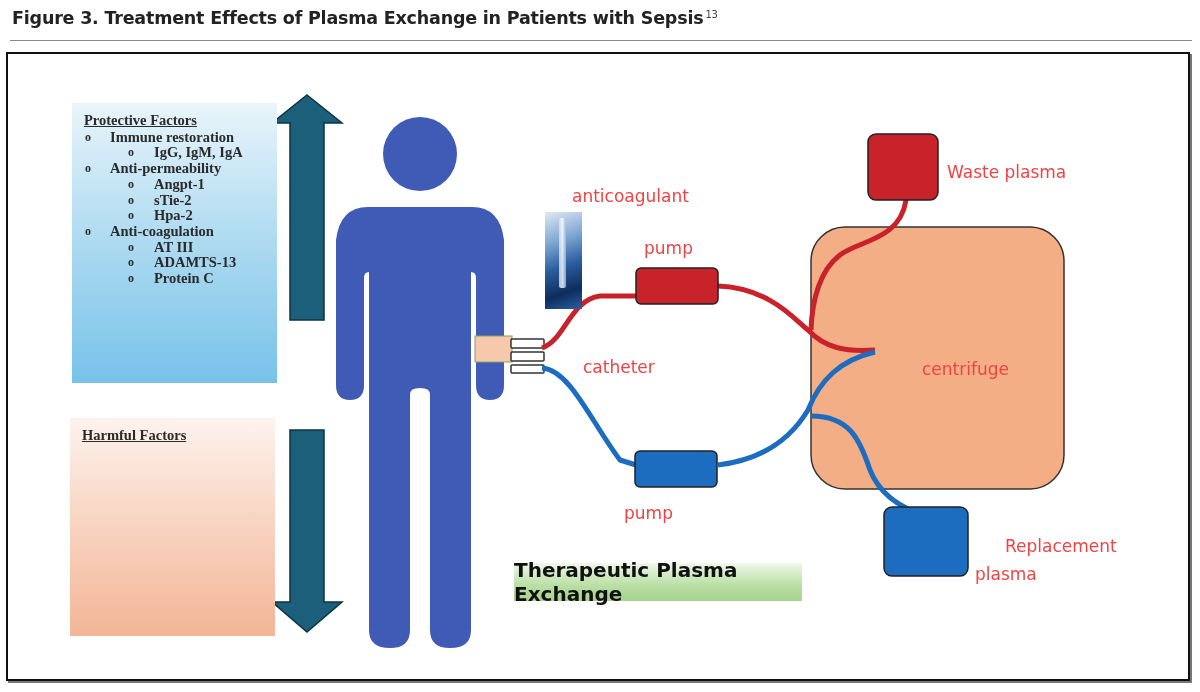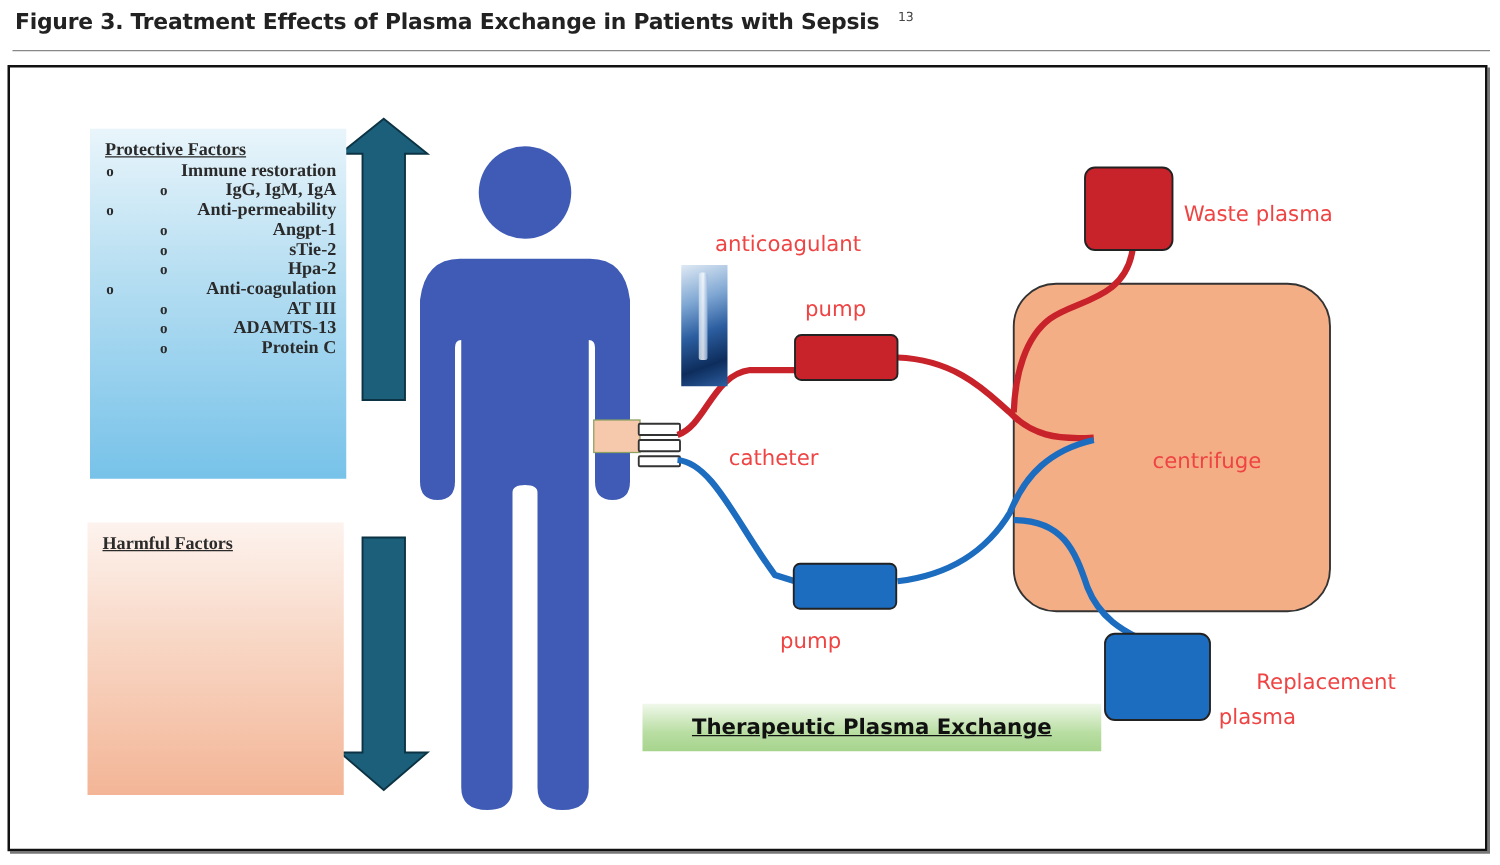--- a/index.html
+++ b/index.html
@@ -1,33 +1,33 @@
 <!DOCTYPE html>
 <html><head>
   <meta charset="utf-8">
   <style>
     html, body { margin: 0; padding: 0; background: #ffffff; }
     body { width: 1200px; height: 692px; position: relative; overflow: hidden; font-family: "Liberation Sans", sans-serif; }
     .title { position: absolute; left: 12px; top: 8px; font-family: "DejaVu Sans", sans-serif; font-weight: bold; font-size: 17.5px; color: #222; letter-spacing: -0.2px; }
-    .title sup { font-size: 10px; font-weight: normal; color: #444; vertical-align: 6px; margin-left: 15px; }
+    .title sup { font-size: 10px; font-weight: normal; color: #444; vertical-align: 6px; margin-left: 2px; }
     .title-rule { position: absolute; left: 10px; top: 40px; width: 1182px; height: 1px; background: #888; }
     .frame { position: absolute; left: 6px; top: 52px; width: 1184px; height: 629px; border: 2px solid #111; box-shadow: 2px 2px 0 #777; box-sizing: border-box; background: #fff; }
     .box { position: absolute; font-family: "Liberation Serif", serif; font-weight: bold; color: #2a2a2a; font-size: 14.5px; line-height: 15.7px; box-sizing: border-box; padding: 10px 8px 6px 12px; }
     .box.protective { left: 72px; top: 103px; width: 205px; height: 280px; background: linear-gradient(to bottom, #e9f5fb 0%, #b8dff2 40%, #77c2e9 100%); }
     .box.harmful { left: 70px; top: 418px; width: 205px; height: 218px; background: linear-gradient(to bottom, #fdf3ee 0%, #f8d6c4 45%, #f3b596 100%); }
     .box .heading { text-decoration: underline; display: block; margin-bottom: 1px; }
-    .box ul { list-style: none; margin: 0; padding: 0; text-align: right; }
+    .box ul { list-style: none; margin: 0; padding: 0; }
     .box li { position: relative; }
     .box li.l1 { padding-left: 26px; }
     .box li.l2 { padding-left: 70px; }
     .box li::before { content: "o"; position: absolute; font-weight: bold; font-size: 12px; }
     .box li.l1::before { left: 1px; }
     .box li.l2::before { left: 44px; }
     .lbl { position: absolute; font-family: "DejaVu Sans", sans-serif; color: #ef4444; font-size: 17px; }
-    .tpe-banner { position: absolute; left: 514px; top: 563px; width: 367px; height: 38px; background: linear-gradient(to bottom, #f0f8ea 0%, #b9dea3 60%, #a6d48d 100%); display: flex; align-items: center; justify-content: center; font-family: "DejaVu Sans", sans-serif; font-weight: bold; font-size: 17px; color: #111; text-decoration: underline; }
+    .tpe-banner { position: absolute; left: 514px; top: 563px; width: 288px; height: 38px; background: linear-gradient(to bottom, #f0f8ea 0%, #b9dea3 60%, #a6d48d 100%); display: flex; align-items: center; justify-content: center; font-family: "DejaVu Sans", sans-serif; font-weight: bold; font-size: 20px; color: #111; }
     svg.diagram { position: absolute; left: 0; top: 0; }
     .anticoag-img { position: absolute; left: 545px; top: 212px; width: 37px; height: 97px; background: linear-gradient(160deg, #dfe9f4 0%, #7fa7d3 30%, #2c5ea0 55%, #0d2d5c 80%, #2c5ea0 100%); }
     .anticoag-img::after { content: ""; position: absolute; left: 14px; top: 6px; width: 7px; height: 70px; background: linear-gradient(to right, #cfe0f1, #ffffff, #9ab8dc); border-radius: 2px; opacity: 0.8; }
   </style>
 </head>
 <body>
 
 <div class="title" data-name="figure-title"><span data-name="figure-title-text">Figure 3. Treatment Effects of Plasma Exchange in Patients with Sepsis</span><sup data-name="reference-superscript">13</sup></div>
 <div class="title-rule" data-name="title-divider"></div>
 

